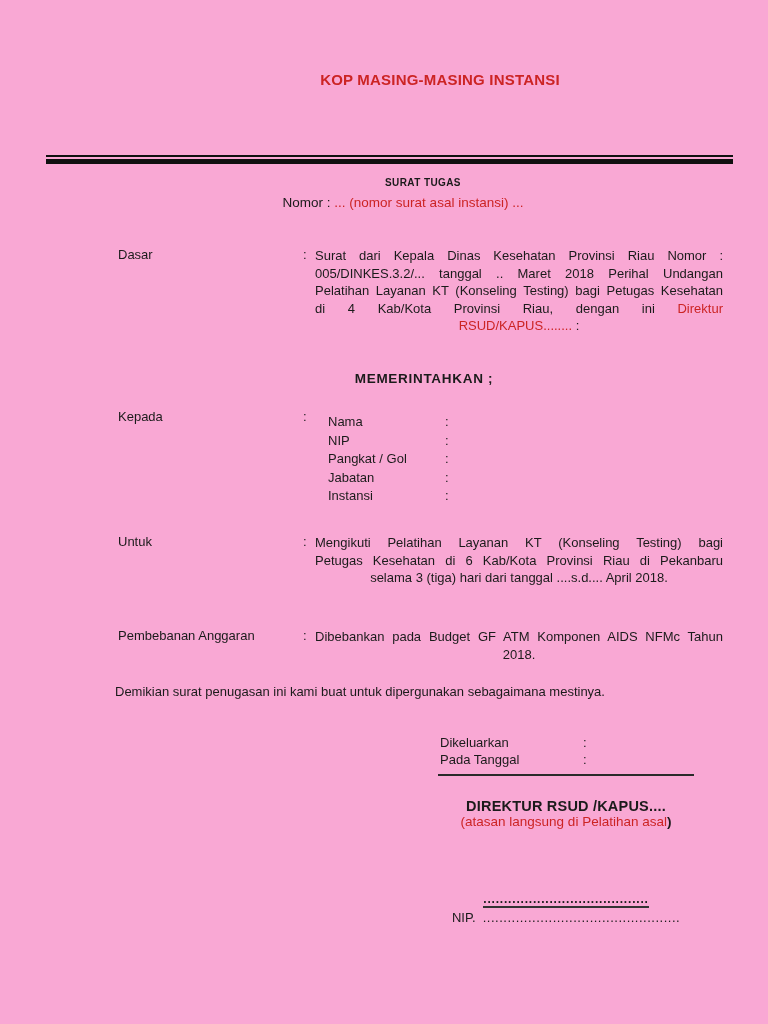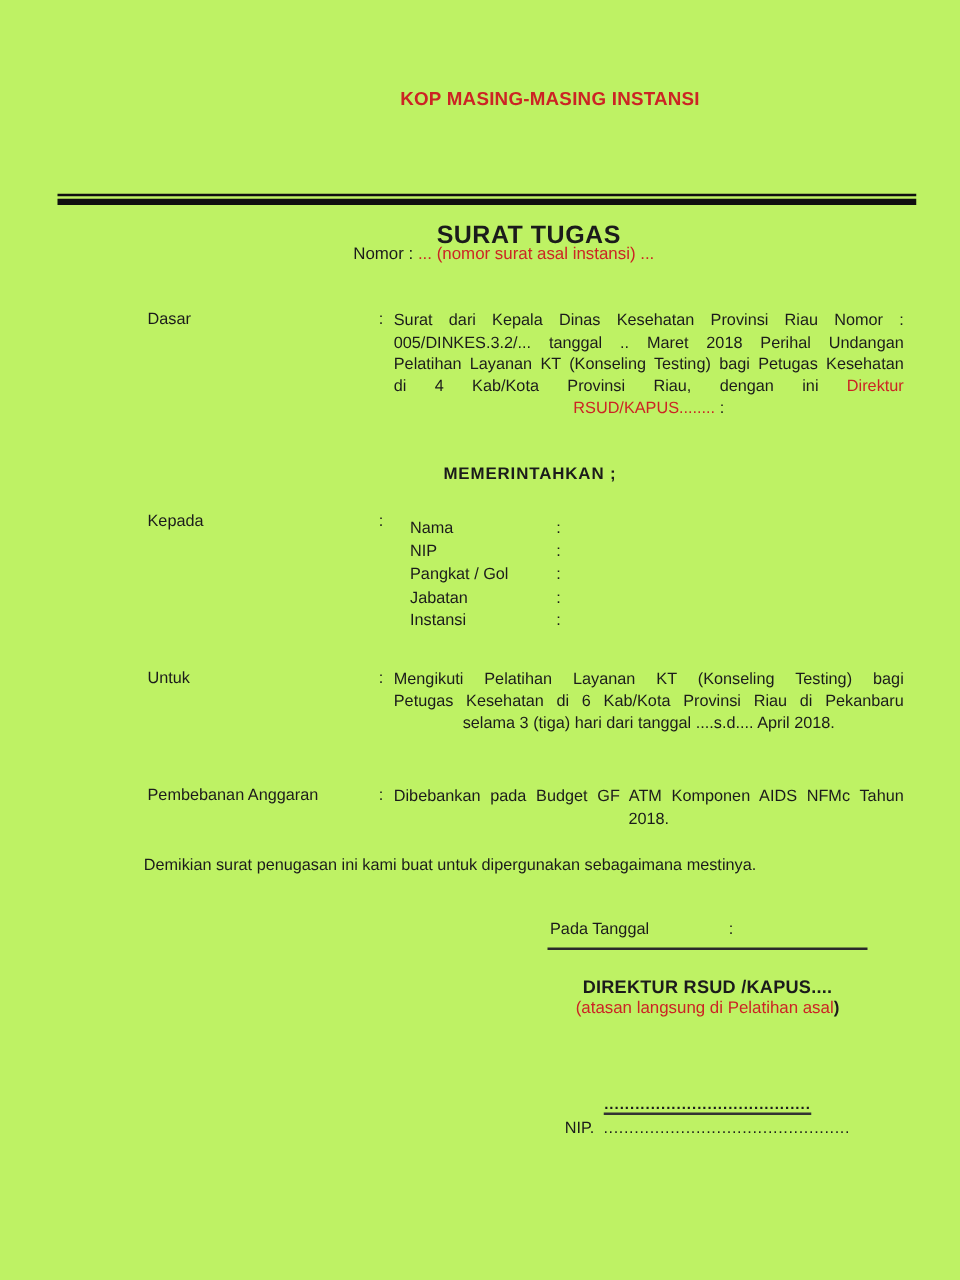--- a/index.html
+++ b/index.html
@@ -1,36 +1,36 @@
 <!DOCTYPE html>
 <html><head>
 <meta charset="utf-8">
 <style>
   * { margin: 0; padding: 0; box-sizing: border-box; }
   html, body { background: #ffffff; }
   body { font-family: "Liberation Sans", "DejaVu Sans", sans-serif; }
   .page {
     position: relative; width: 768px; height: 1024px;
-    background: #bef264; color: #1b1b1b; font-size: 13px; overflow: hidden;
+    background: #f9a8d4; color: #1b1b1b; font-size: 13px; overflow: hidden;
   }
   .red { color: #cc2424; }
   .bold { font-weight: bold; }
 
   .kop {
     position: absolute; top: 71px; left: 112px; width: 656px;
     text-align: center; font-weight: bold; font-size: 15px;
     color: #cc2424; letter-spacing: 0.2px;
   }
   .double-rule { position: absolute; top: 155px; left: 46px; width: 687px; }
   .double-rule .thin  { height: 2px; background: #101010; }
   .double-rule .thick { height: 5px; background: #101010; margin-top: 2px; }
 
   .doc-title {
     position: absolute; top: 177px; left: 78px; width: 690px;
-    text-align: center; font-weight: bold; font-size: 20px; letter-spacing: 0.4px;
+    text-align: center; font-weight: bold; font-size: 10px; letter-spacing: 0.4px;
   }
   .nomor {
     position: absolute; top: 195px; left: 58px; width: 690px;
     text-align: center; font-size: 13.5px;
   }
 
   .sect { position: absolute; left: 0; width: 768px; }
   .lbl { position: absolute; left: 118px; top: 0; white-space: nowrap; }
   .cln { position: absolute; left: 303px; top: 0; }
   .txt { position: absolute; left: 315px; top: 0; width: 408px; line-height: 17.5px; }
@@ -124,20 +124,21 @@
     <span class="cln">:</span>
     <div class="txt">
       <div class="jl">Dibebankan pada Budget GF ATM Komponen AIDS NFMc Tahun</div>
       <div class="nl">2018.</div>
     </div>
   </div>
 
   <div class="closing">Demikian surat penugasan ini kami buat untuk dipergunakan sebagaimana mestinya.</div>
 
   <div class="sig">
+    <div class="sigrow"><span class="siglabel">Dikeluarkan</span><span>:</span></div>
     <div class="sigrow"><span class="siglabel">Pada Tanggal</span><span>:</span></div>
     <div class="sigline"></div>
     <div class="sigtitle">DIREKTUR RSUD /KAPUS....</div>
     <div class="sigsub"><span class="red">(atasan langsung di Pelatihan asal</span><span class="bold">)</span></div>
     <div class="namedots"><span class="dots">........................................</span></div>
     <div class="niprow"><span>NIP.</span>&nbsp;&nbsp;<span class="nipdots">................................................</span></div>
   </div>
 
 </div>
 

